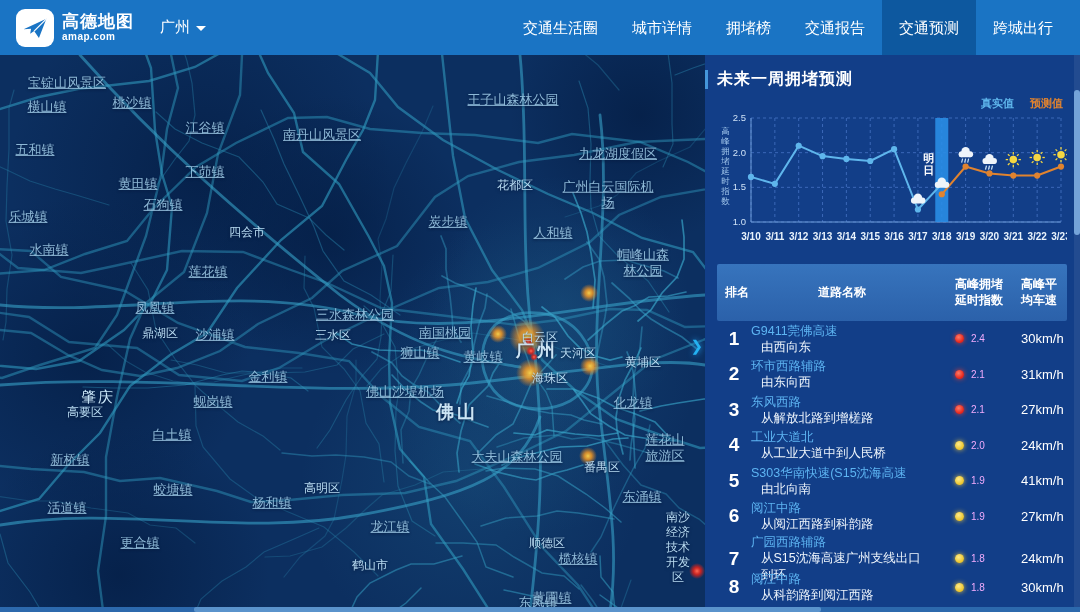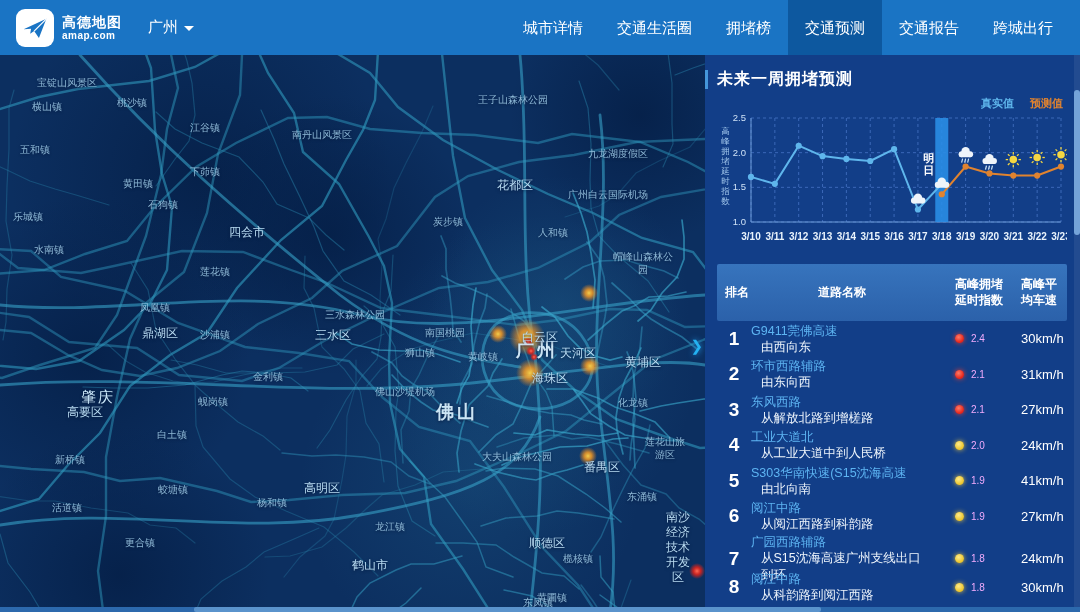--- a/index.html
+++ b/index.html
@@ -6,36 +6,36 @@
   *{box-sizing:border-box;}
   .app{position:relative;width:1080px;height:612px;overflow:hidden;
        font-family:"Liberation Sans","DejaVu Sans",sans-serif;color:#fff;}
 
   
   .topnav{position:relative;height:55px;background:#1a74c4;display:flex;align-items:center;z-index:5;}
   .brand{display:flex;align-items:center;margin-left:16px;cursor:pointer;}
   .logo-box{width:38px;height:38px;background:#ffffff;border-radius:9px;display:flex;
             align-items:center;justify-content:center;margin-right:8px;}
   .brand-text{line-height:1;}
-  .brand-name{font-size:14px;font-weight:bold;letter-spacing:1px;}
+  .brand-name{font-size:17px;font-weight:bold;letter-spacing:1px;}
   .brand-domain{font-size:10px;font-weight:bold;letter-spacing:.5px;margin-top:2px;}
   .city-sel{display:flex;align-items:center;margin-left:26px;font-size:15px;cursor:pointer;}
   .caret{width:0;height:0;border-left:5px solid transparent;border-right:5px solid transparent;
          border-top:5px solid #fff;margin-left:6px;margin-top:2px;}
   .nav-menu{margin-left:auto;display:flex;height:100%;margin-right:10px;}
   .nav-item{padding:0 17px;line-height:55px;font-size:15px;cursor:pointer;white-space:nowrap;}
   .nav-item.active{background:#0d589f;}
 
   
   .main{display:flex;height:557px;}
   .map{position:relative;width:705px;height:557px;overflow:hidden;background:#0c2f60;}
   .map svg{position:absolute;left:0;top:0;}
   .mlabel{position:absolute;transform:translate(-50%,-50%);white-space:pre-line;text-align:center;
           pointer-events:none;color:#9cc8e4;text-shadow:0 1px 3px rgba(5,25,60,.85);line-height:1.25;}
-  .mlabel.sm{font-size:10px;opacity:.9;}
+  .mlabel.sm{font-size:13px;opacity:.9;text-decoration:underline;}
   .mlabel.md{font-size:12px;color:#b9dcf2;}
   .mlabel.lg{font-size:15px;color:#c9e6f8;letter-spacing:2px;}
   .mlabel.xl{font-size:18px;color:#d6edfb;letter-spacing:3px;font-weight:bold;opacity:.95;}
   .map-expand{position:absolute;right:2px;top:282px;font-size:15px;font-weight:bold;color:#24b2f2;
               cursor:pointer;text-shadow:0 0 6px rgba(40,170,255,.9);}
 
   
   .panel{width:375px;height:557px;background:#123e88;padding:14px 13px 0 12px;position:relative;}
   .sec-title{margin:0;font-size:16px;font-weight:bold;color:#fff;position:relative;letter-spacing:1px;}
   .sec-title::before{content:'';position:absolute;left:-12px;top:1px;bottom:1px;width:3px;background:#4596da;}
@@ -89,25 +89,25 @@
       <div class="brand-text">
         <div class="brand-name">高德地图</div>
         <div class="brand-domain">amap.com</div>
       </div>
     </div>
     <div class="city-sel">
       <span>广州</span>
       <span class="caret"></span>
     </div>
     <nav class="nav-menu" id="nav-menu">
+        <div class="nav-item">交通生活圈</div>
         <div class="nav-item">城市详情</div>
-        <div class="nav-item">交通生活圈</div>
         <div class="nav-item">拥堵榜</div>
+        <div class="nav-item">交通报告</div>
         <div class="nav-item active">交通预测</div>
-        <div class="nav-item">交通报告</div>
         <div class="nav-item">跨城出行</div>
       </nav>
   </header>
 
   <div class="main">
 
     <div class="map" id="map">
       <svg id="map-svg" width="705" height="557" viewBox="0 0 705 557">
           <defs>
     <radialGradient id="gdark">
@@ -269,21 +269,21 @@
           <div class="mlabel sm" style="left: 665px; top: 393px;">莲花山旅游区</div>
           <div class="mlabel sm" style="left: 47px; top: 52px;">横山镇</div>
           <div class="mlabel sm" style="left: 132px; top: 48px;">桃沙镇</div>
           <div class="mlabel sm" style="left: 205px; top: 73px;">江谷镇</div>
           <div class="mlabel sm" style="left: 35px; top: 95px;">五和镇</div>
           <div class="mlabel sm" style="left: 205px; top: 117px;">下茆镇</div>
           <div class="mlabel sm" style="left: 138px; top: 129px;">黄田镇</div>
           <div class="mlabel sm" style="left: 163px; top: 150px;">石狗镇</div>
           <div class="mlabel sm" style="left: 28px; top: 162px;">乐城镇</div>
           <div class="mlabel sm" style="left: 49px; top: 195px;">水南镇</div>
-          <div class="mlabel sm" style="left: 215px; top: 217px;">莲花镇</div>
+          <div class="mlabel sm" style="left: 208px; top: 217px;">莲花镇</div>
           <div class="mlabel sm" style="left: 155px; top: 253px;">凤凰镇</div>
           <div class="mlabel sm" style="left: 215px; top: 280px;">沙浦镇</div>
           <div class="mlabel sm" style="left: 268px; top: 322px;">金利镇</div>
           <div class="mlabel sm" style="left: 213px; top: 347px;">蚬岗镇</div>
           <div class="mlabel sm" style="left: 420px; top: 298px;">狮山镇</div>
           <div class="mlabel sm" style="left: 483px; top: 302px;">黄岐镇</div>
           <div class="mlabel sm" style="left: 448px; top: 167px;">炭步镇</div>
           <div class="mlabel sm" style="left: 553px; top: 178px;">人和镇</div>
           <div class="mlabel sm" style="left: 633px; top: 348px;">化龙镇</div>
           <div class="mlabel sm" style="left: 172px; top: 380px;">白土镇</div>

